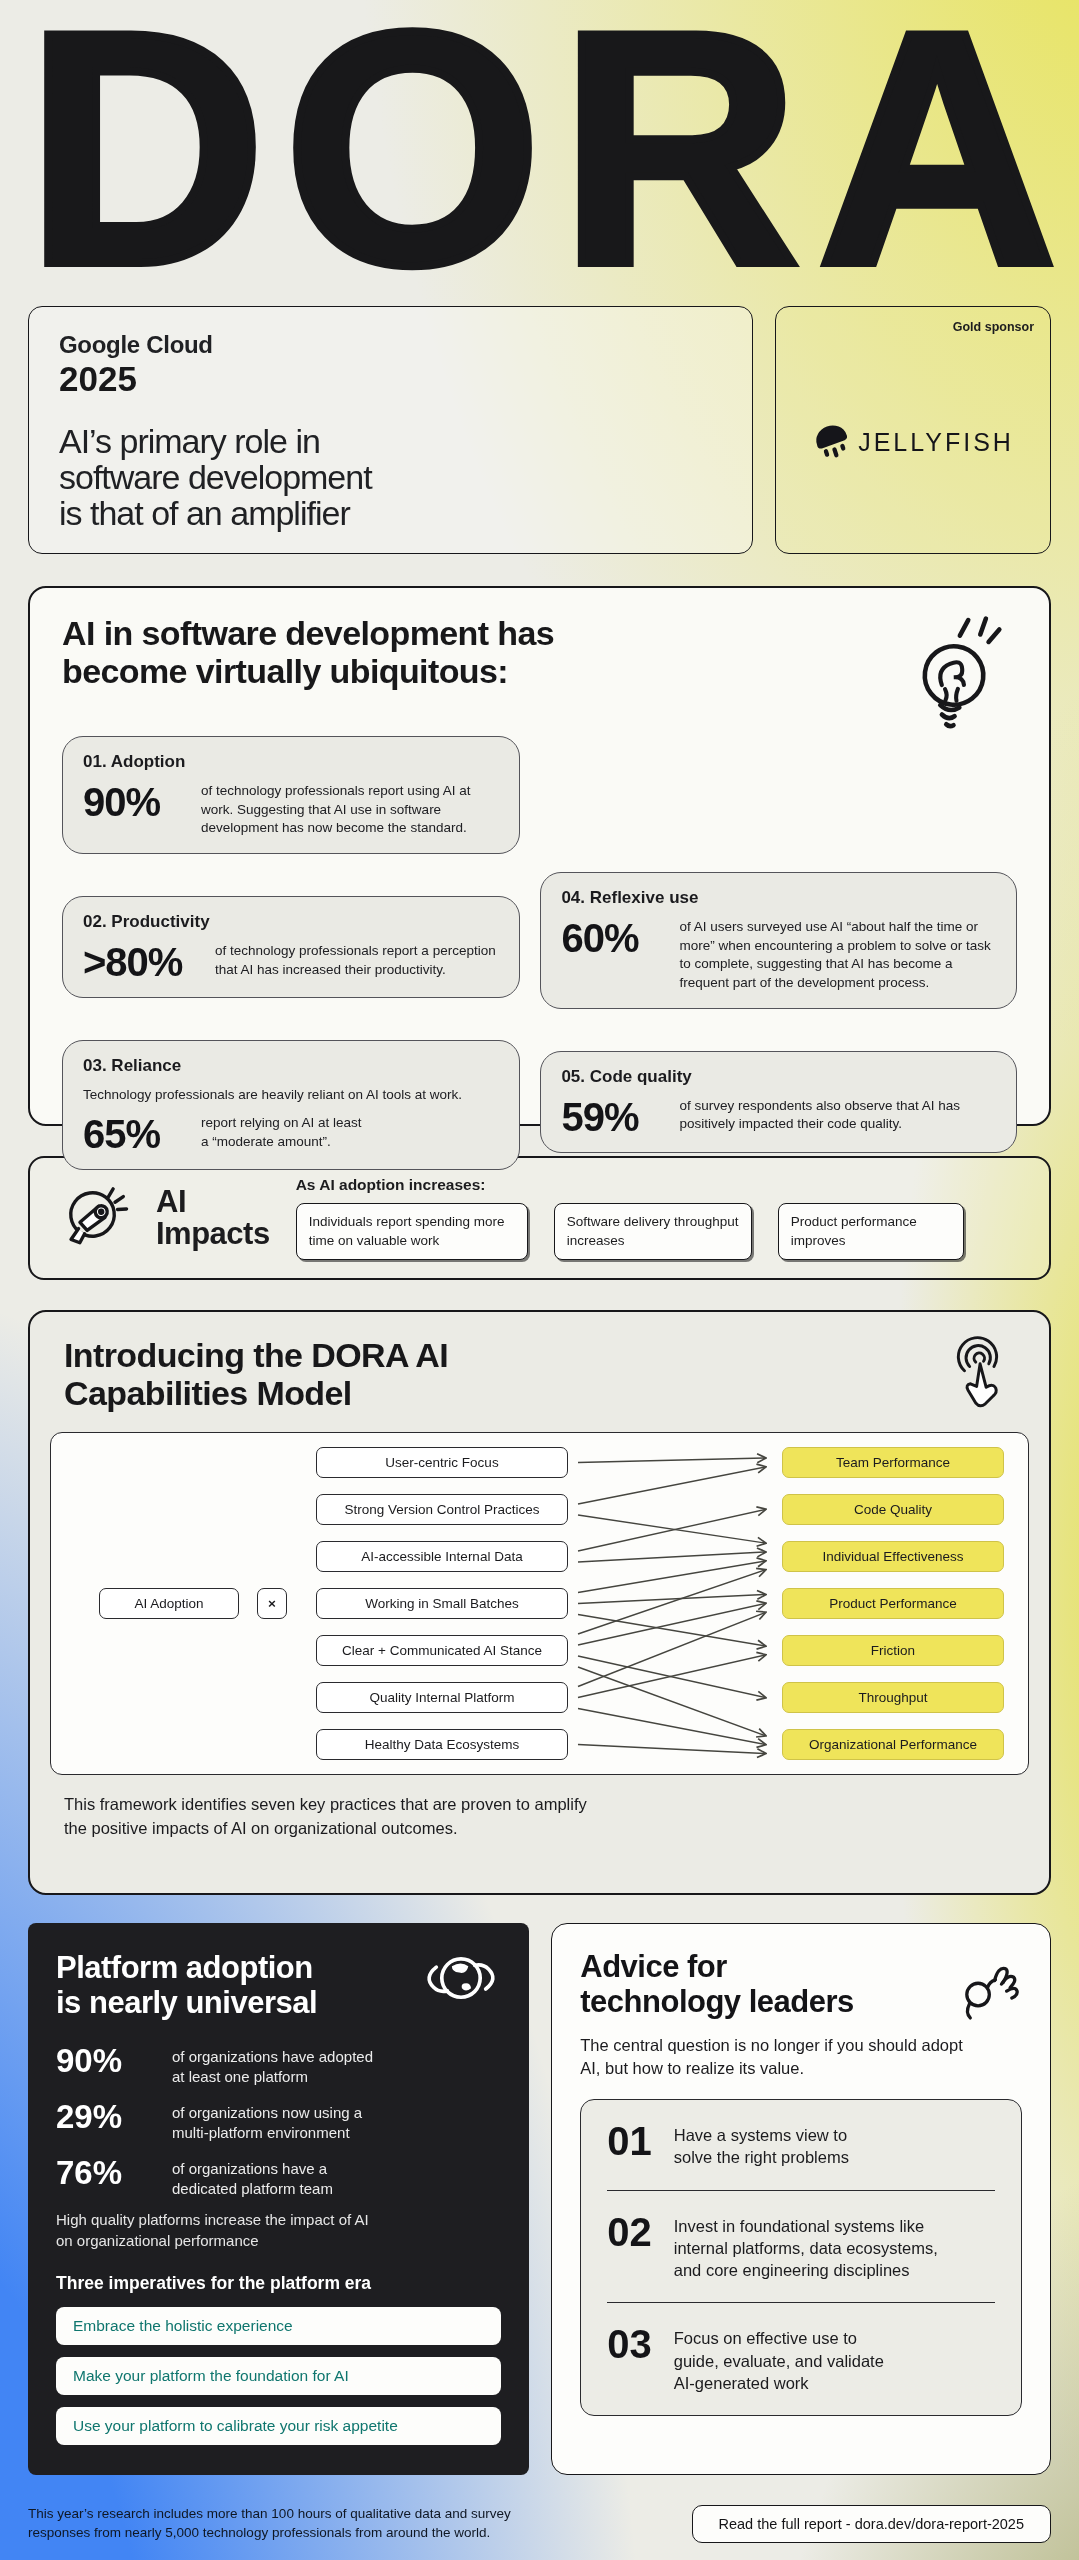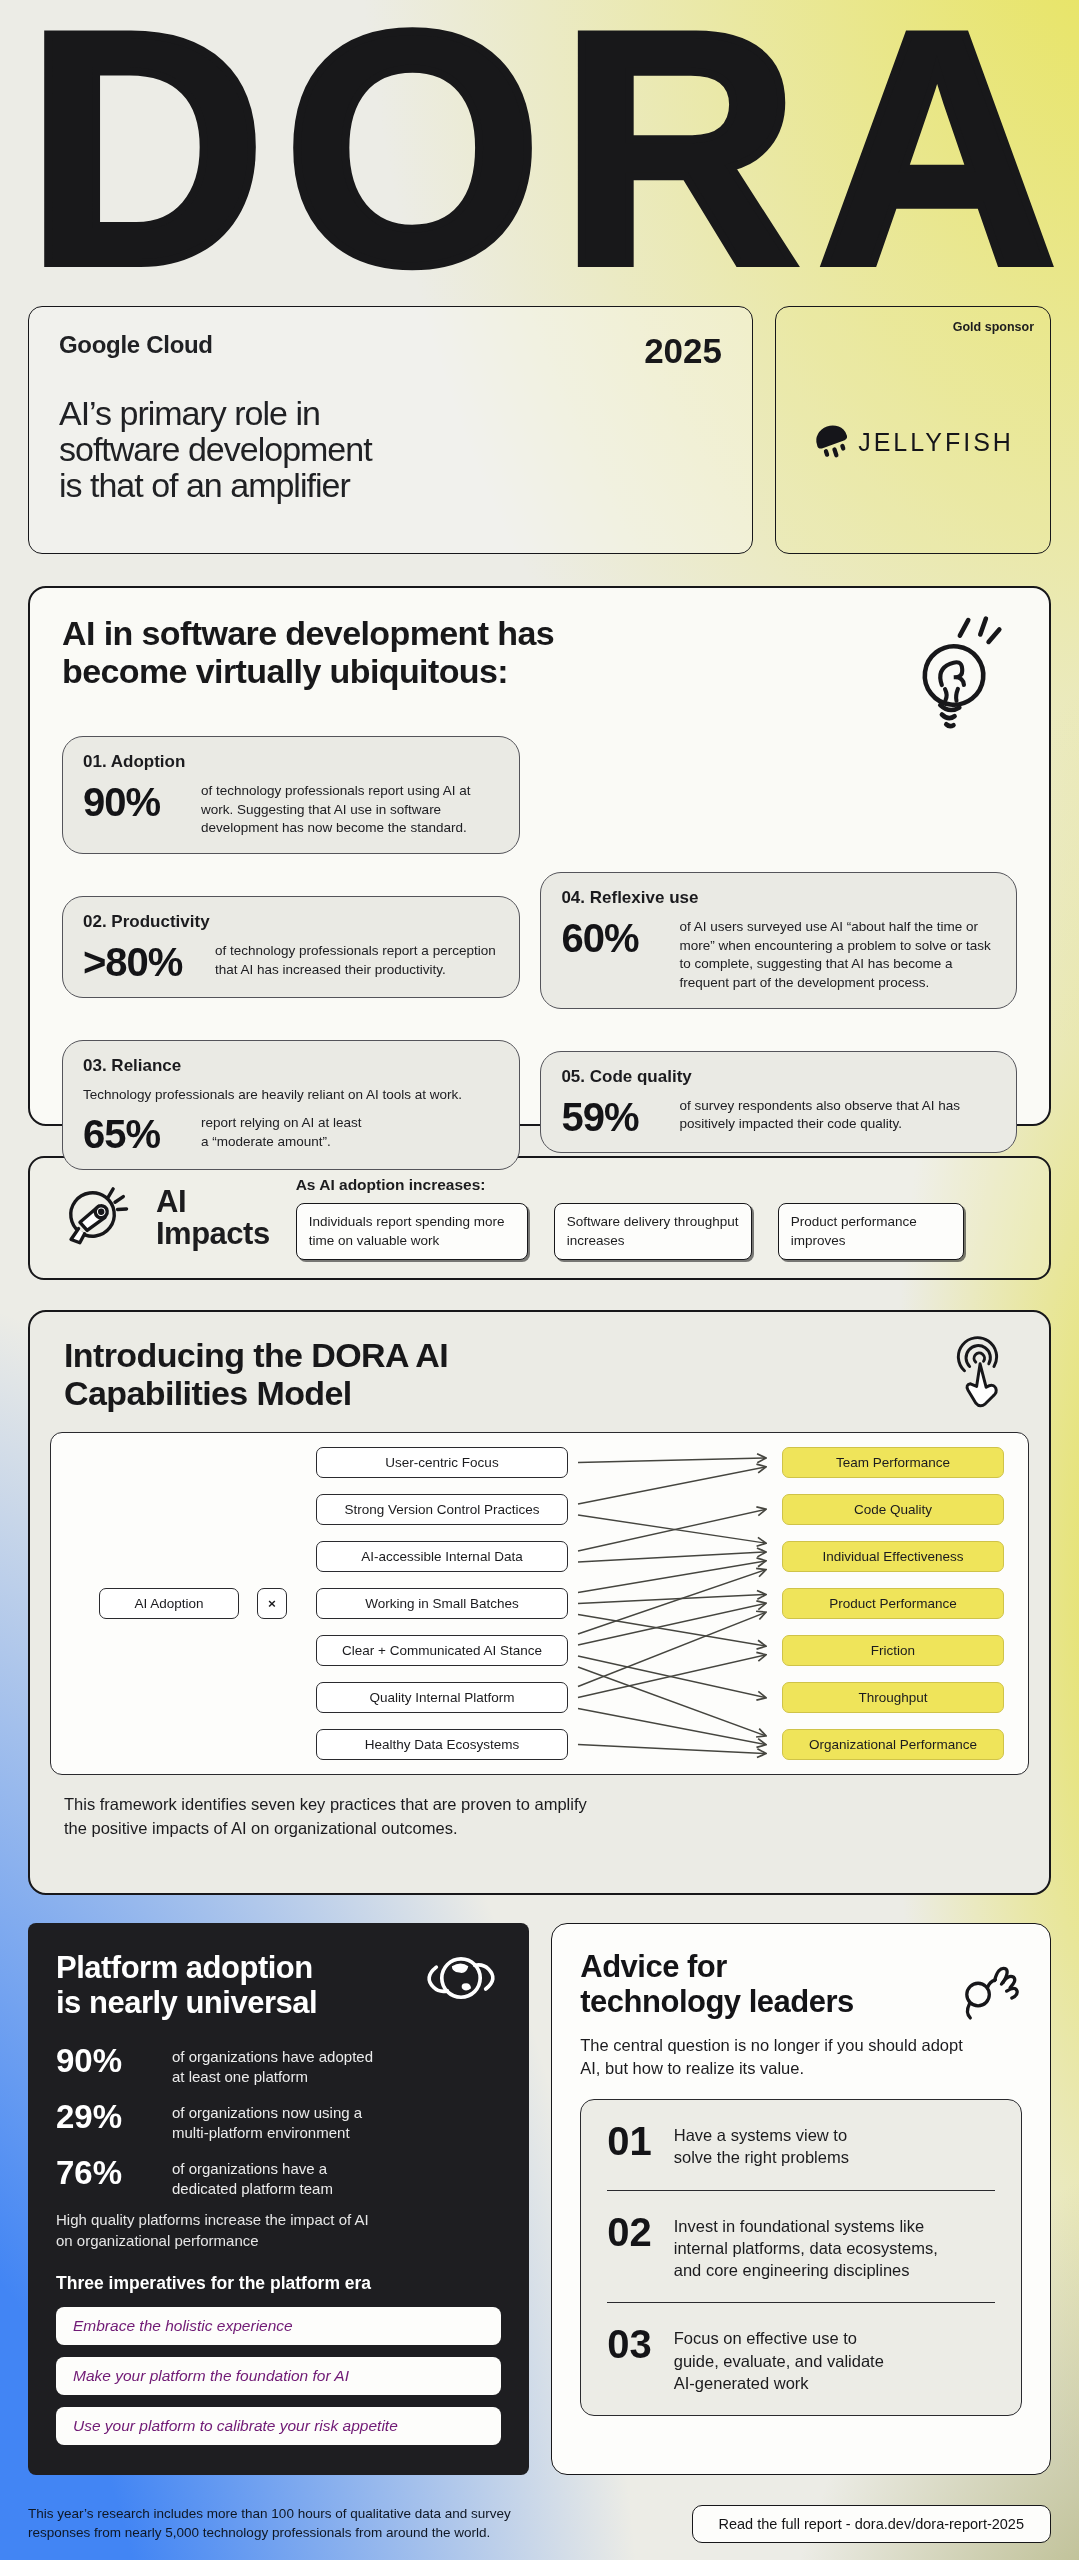--- a/index.html
+++ b/index.html
@@ -16,21 +16,21 @@
   
   .dora-wrap{padding:22px 26px 0 26px;height:256px;overflow:visible;}
   .dora{display:flex;justify-content:space-between;font-size:332px;line-height:0.76;
     font-weight:800;color:#18181a;-webkit-text-stroke:8px #18181a;letter-spacing:-4px;}
 
   
   .row{display:flex;gap:22px;margin:0 28px;}
   .hdr{margin-top:28px;height:248px;}
   .card-line{border:1.6px solid #17171a;border-radius:14px;box-sizing:border-box;}
   .hero{flex:1;padding:24px 30px;background:rgba(252,252,248,0.35);position:relative;}
-  .hero-top{display:flex;justify-content:space-between;align-items:flex-start;}
+  .hero-top{display:flex;justify-content:space-between;align-items:flex-start;flex-direction:column;}
   .gc-logo{font-size:24px;font-weight:700;letter-spacing:-0.3px;color:#202124;}
   .year{font-size:35px;font-weight:800;color:#18181a;}
   .headline{margin-top:24px;font-size:34px;line-height:1.06;font-weight:400;letter-spacing:-1px;color:#202124;}
   .sponsor{width:276px;position:relative;background:rgba(240,235,120,0.10);}
   .sponsor-label{position:absolute;top:13px;right:16px;font-size:12.5px;font-weight:700;}
   .jelly-row{position:absolute;top:46%;left:0;right:0;display:flex;justify-content:center;align-items:center;gap:8px;}
   .jelly-name{font-size:25px;font-weight:400;letter-spacing:3px;color:#15151a;}
 
   
   .ubiq{margin:32px 28px 0 28px;background:#FAFAF6;border:2px solid #17171a;border-radius:18px;
@@ -83,21 +83,21 @@
     color:#fff;position:relative;overflow:hidden;}
   .dark-title{font-size:31px;font-weight:800;line-height:1.12;letter-spacing:-0.5px;}
   .globe-ic{position:absolute;top:24px;right:26px;}
   .pstats{margin-top:24px;display:flex;flex-direction:column;gap:14px;}
   .pstat{display:flex;gap:12px;align-items:flex-start;}
   .pnum{font-size:33px;font-weight:800;min-width:104px;line-height:1.05;}
   .ptxt{font-size:15px;line-height:1.3;color:#ECECEC;padding-top:3px;}
   .pnote{margin-top:12px;font-size:15px;line-height:1.35;color:#E6E6E6;}
   .imp-head{margin-top:22px;font-size:17.5px;font-weight:800;}
   .pills{margin-top:13px;display:flex;flex-direction:column;gap:12px;}
-  .pill{background:#FDFDFB;color:#701a75;border-radius:8px;padding:10px 17px;font-size:15.5px;font-weight:500;font-style:italic;}
+  .pill{background:#FDFDFB;color:#0f766e;border-radius:8px;padding:10px 17px;font-size:15.5px;font-weight:500;}
 
   .advice{flex:1;background:#FDFDFB;border:1.6px solid #17171a;border-radius:16px;
     padding:26px 28px;box-sizing:border-box;position:relative;overflow:hidden;}
   .adv-title{font-size:31px;font-weight:800;line-height:1.12;letter-spacing:-0.5px;color:#141417;}
   .ok-ic{position:absolute;top:22px;right:30px;}
   .adv-lead{margin-top:15px;font-size:16.5px;line-height:1.35;color:#1b1b1e;}
   .adv-panel{margin-top:20px;background:#ECECE6;border:1.4px solid #2a2a2e;border-radius:14px;padding:0 26px;}
   .adv-item{display:flex;gap:22px;align-items:flex-start;padding:21px 0;}
   .adv-item + .adv-item{border-top:1.3px solid #2a2a2e;}
   .anum{font-size:40px;font-weight:800;line-height:1;color:#141417;}

